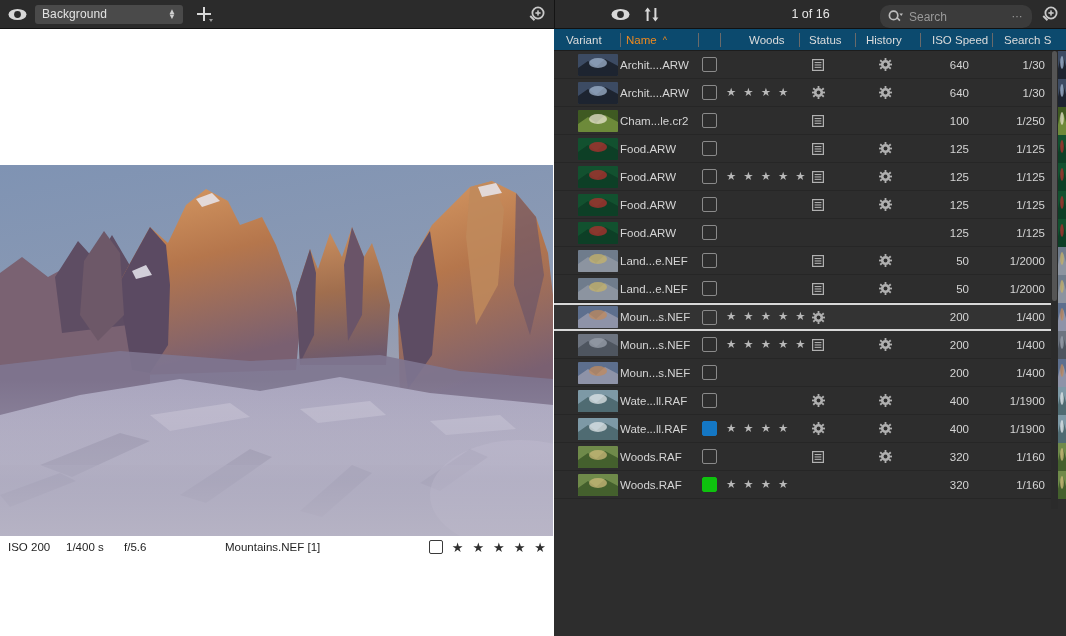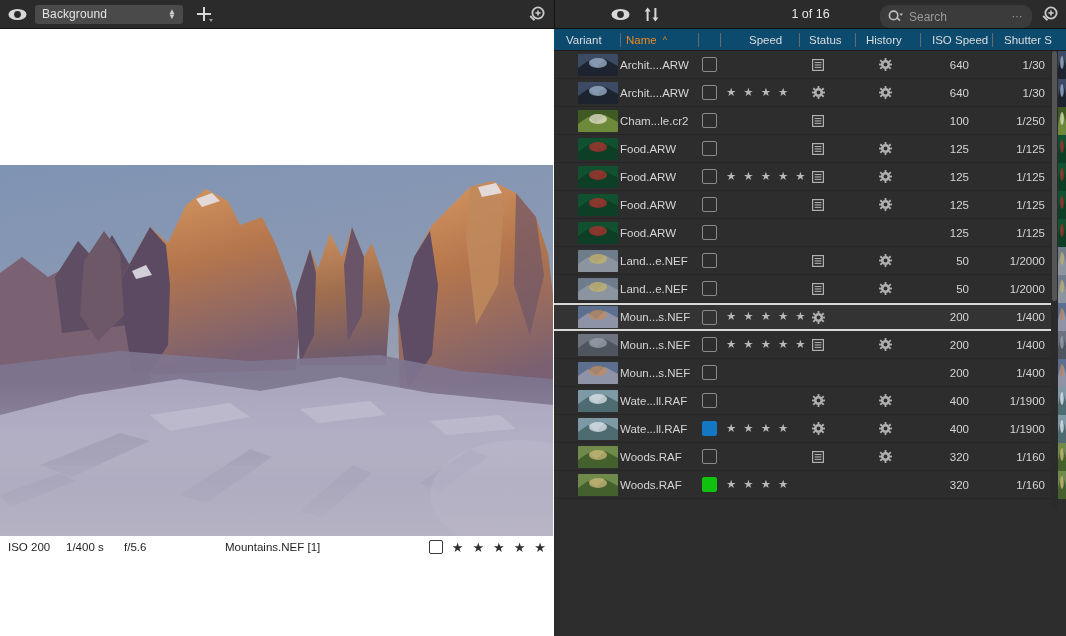--- a/index.html
+++ b/index.html
@@ -374,29 +374,29 @@
 
     <div class="table-head">
       <span class="th" style="left:12px;">Variant</span>
       <span class="vdiv" style="left:66px;"></span>
       <span class="th sorted" style="left:72px;">
         <span>Name</span>
         <span class="sort-caret">^</span>
       </span>
       <span class="vdiv" style="left:144px;"></span>
       <span class="vdiv" style="left:166px;"></span>
-      <span class="th" style="left:195px;">Speed</span>
+      <span class="th" style="left:195px;">Woods</span>
       <span class="vdiv" style="left:245px;"></span>
       <span class="th" style="left:255px;">Status</span>
       <span class="vdiv" style="left:301px;"></span>
       <span class="th" style="left:312px;">History</span>
       <span class="vdiv" style="left:366px;"></span>
       <span class="th" style="left:378px;">ISO Speed</span>
       <span class="vdiv" style="left:438px;"></span>
-      <span class="th" style="left:450px;">Shutter S</span>
+      <span class="th" style="left:450px;">Search S</span>
     </div>
 
     <div class="rows" id="rows">
         <div class="row">
           <div class="thumb"><svg width="40" height="22" viewBox="0 0 40 22" preserveAspectRatio="none">
               <rect width="40" height="22" fill="#3c4b63"></rect>
               <path d="M0 14 L10 7 L18 13 L27 5 L40 12 L40 22 L0 22 Z" fill="#1d2430"></path>
               <ellipse cx="20" cy="9" rx="9" ry="5" fill="#9fb3cc" opacity="0.75"></ellipse>
             </svg></div>
           <div class="cell fname">Archit....ARW</div>

